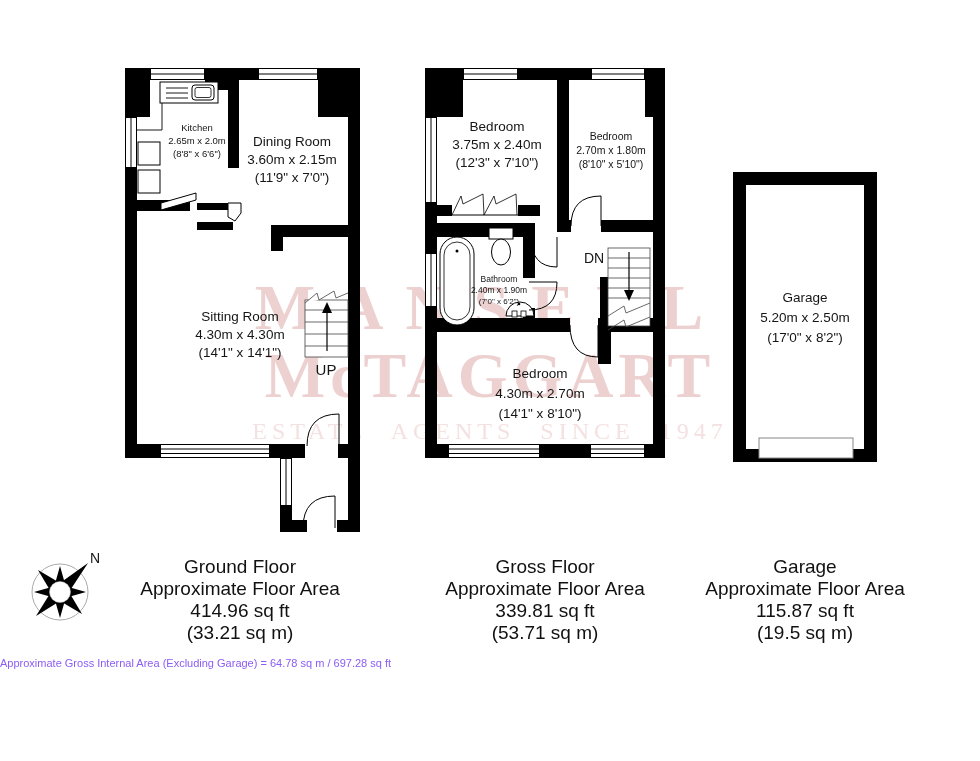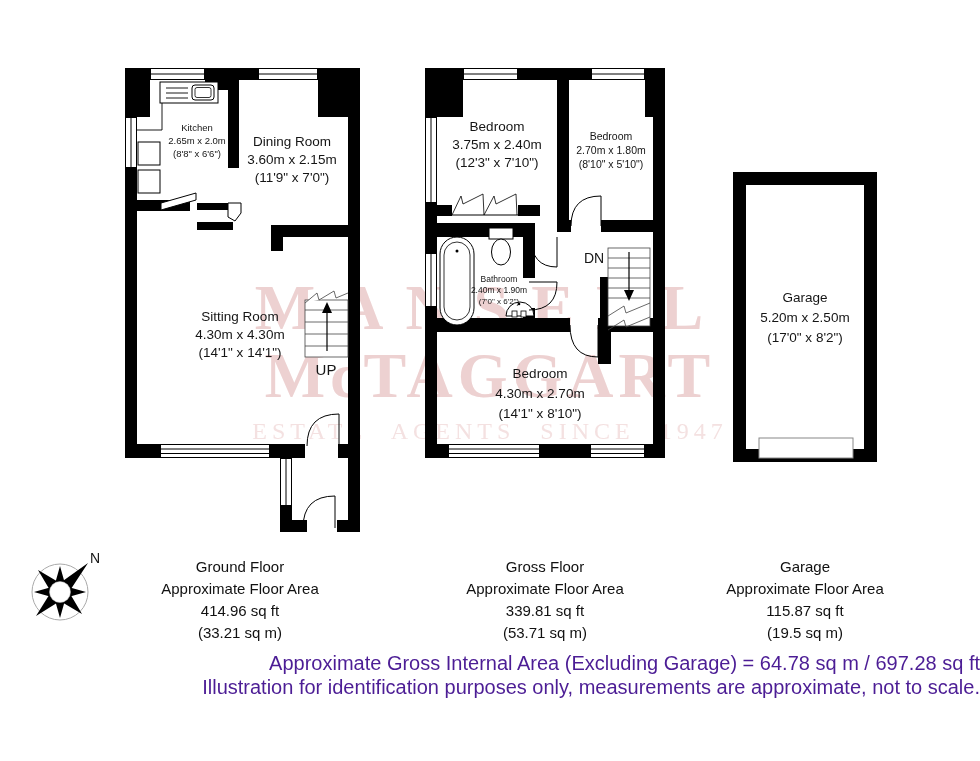--- a/index.html
+++ b/index.html
@@ -9,23 +9,23 @@
                pointer-events:none; user-select:none; }
   .wm-big { font-family:"Liberation Serif", serif; font-weight:700; font-size:64px; line-height:68px;
             color:#edd1d1; }
   .wm-line1 { letter-spacing:22px; }
   .wm-line2 { letter-spacing:5px; }
   .wm-small { font-family:"Liberation Serif", serif; font-weight:400; font-size:24px;
               letter-spacing:5px; word-spacing:14px; color:#f4e1e1; margin-top:8px; }
   svg.plan { position:absolute; left:0; top:0; z-index:2; }
   svg.plan text { font-family:"Liberation Sans", sans-serif; fill:#151515; }
   .area-block { position:absolute; top:556px; width:250px; text-align:center; z-index:3;
-                font-size:15px; line-height:22px; color:#111; }
-  .footer { position:absolute; top:652px; left:0; right:0; text-align:right; z-index:3;
-            font-size:20px; line-height:23.5px; color:#4c1d95; }
+                font-size:19px; line-height:22px; color:#111; }
+  .footer { position:absolute; top:652px; left:0; right:0; text-align:left; z-index:3;
+            font-size:11px; line-height:23.5px; color:#8b5cf6; }
 </style>
 </head>
 <body>
 
 <div class="canvas">
 
   <div class="watermark">
     <div class="wm-big wm-line1">MANSELL</div>
     <div class="wm-big wm-line2">McTAGGART</div>
     <div class="wm-small">ESTATE AGENTS SINCE 1947</div>
@@ -239,16 +239,15 @@
   </div>
   <div class="area-block" style="left:680px">
     <div>Garage</div>
     <div>Approximate Floor Area</div>
     <div>115.87 sq ft</div>
     <div>(19.5 sq m)</div>
   </div>
 
   <div class="footer">
     <div>Approximate Gross Internal Area (Excluding Garage) = 64.78 sq m / 697.28 sq ft</div>
-    <div>Illustration for identification purposes only, measurements are approximate, not to scale.</div>
   </div>
 
 </div>
 
 </body></html>

